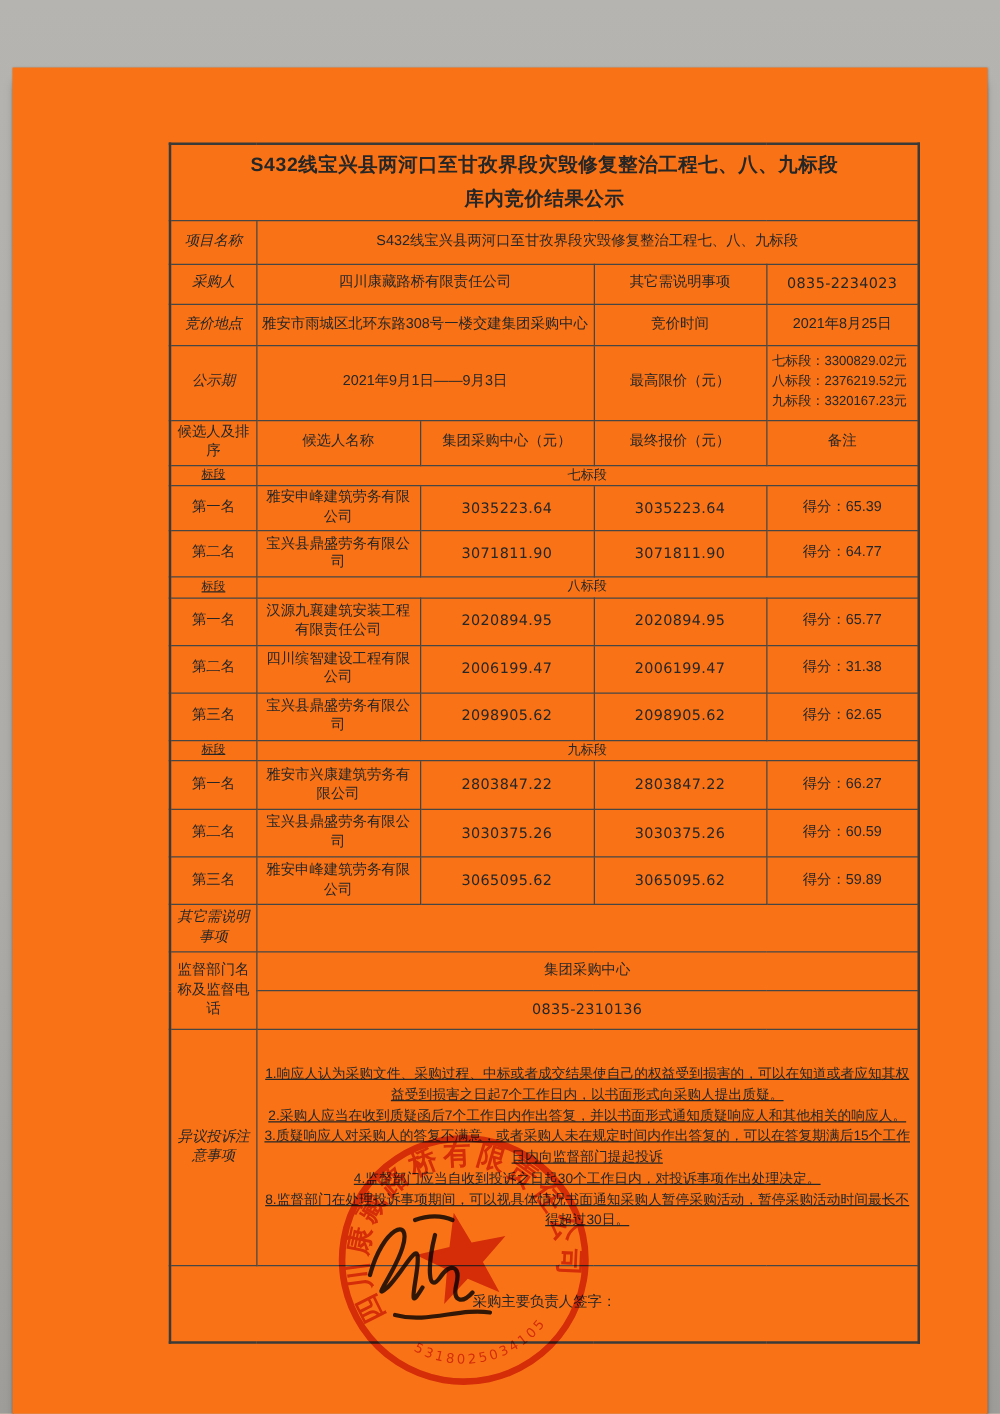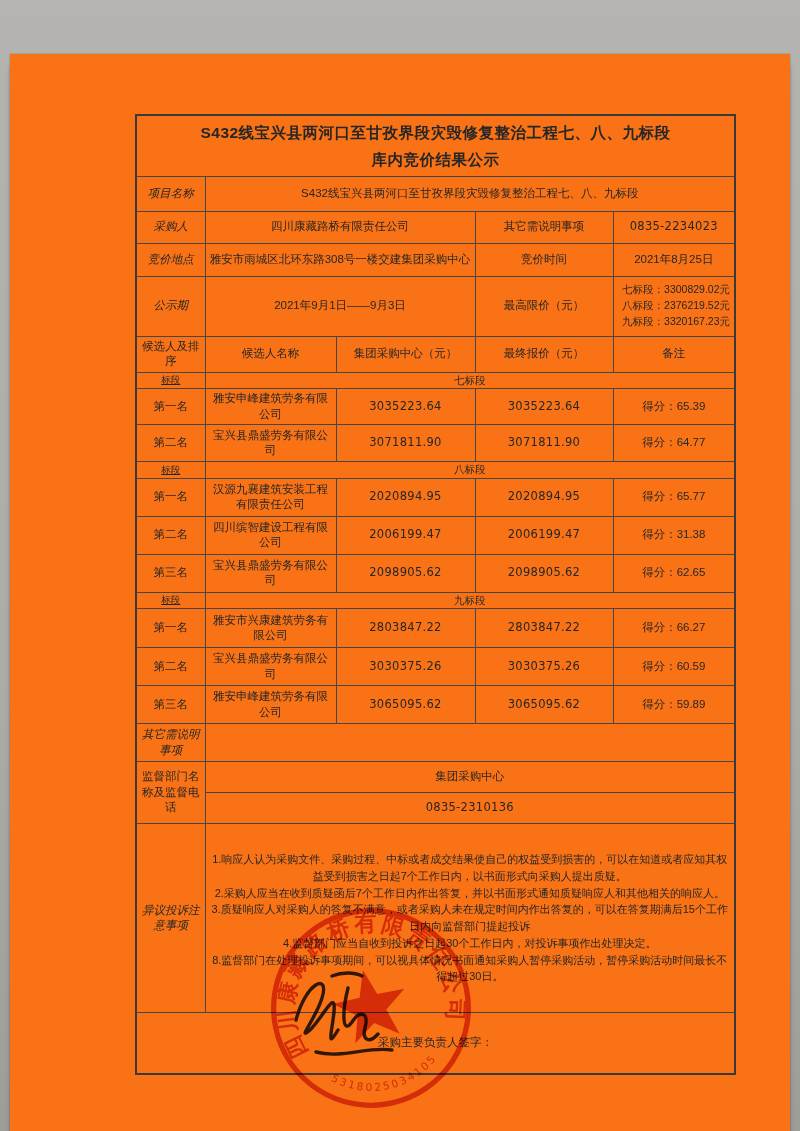--- a/index.html
+++ b/index.html
@@ -29,23 +29,23 @@
   }
   table.doc{border:2px solid #3b3a39;}
   td.lbl{text-align:left;padding-left:5px;font-style:italic;}
   td.val-l{text-align:left;padding-left:7px;}
   td.title-cell{
     font-weight:bold;font-size:15.5px;line-height:1.75;letter-spacing:.5px;
     padding:6px 10px;
   }
   td.section-lbl{font-size:9.5px;padding:0;line-height:1.1;text-decoration:underline;}
   td.section-name{font-size:10.5px;padding:0;line-height:1.1;}
-  .maxprice div{text-align:right;font-size:10.5px;line-height:1.5;}
+  .maxprice div{text-align:left;font-size:10.5px;line-height:1.5;}
   td.objection-text{text-align:left;padding:8px 8px;font-size:11px;line-height:1.52;}
-  td.objection-text div{margin:0;}
+  td.objection-text div{margin:0;text-decoration:underline;}
   td.sign-cell{text-align:left;vertical-align:middle;padding-left:6px;height:56px;}
   .num{font-family:"DejaVu Sans",sans-serif;letter-spacing:.3px;}
   
   .seal{
     position:absolute;left:255px;top:848px;width:212px;height:212px;
     transform:rotate(-12deg);
     mix-blend-mode:multiply;opacity:.9;
     pointer-events:none;
   }
   .signature{

